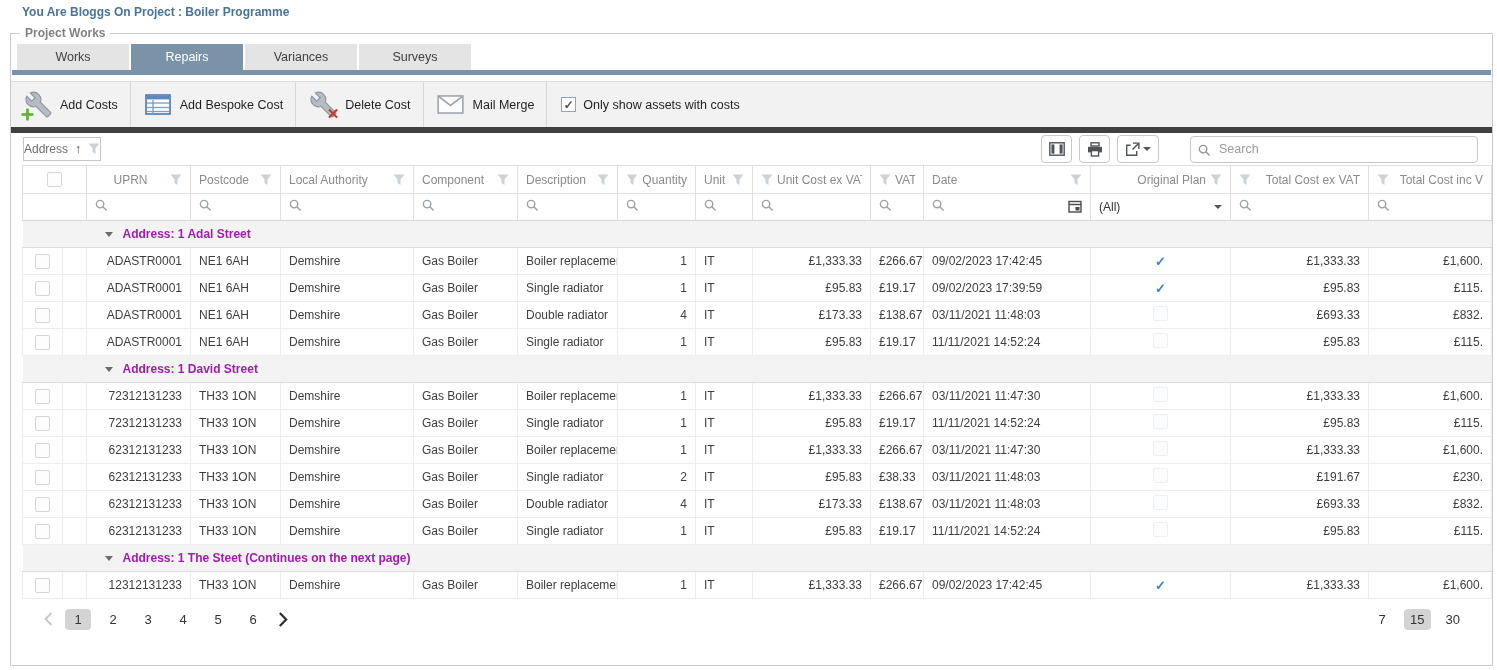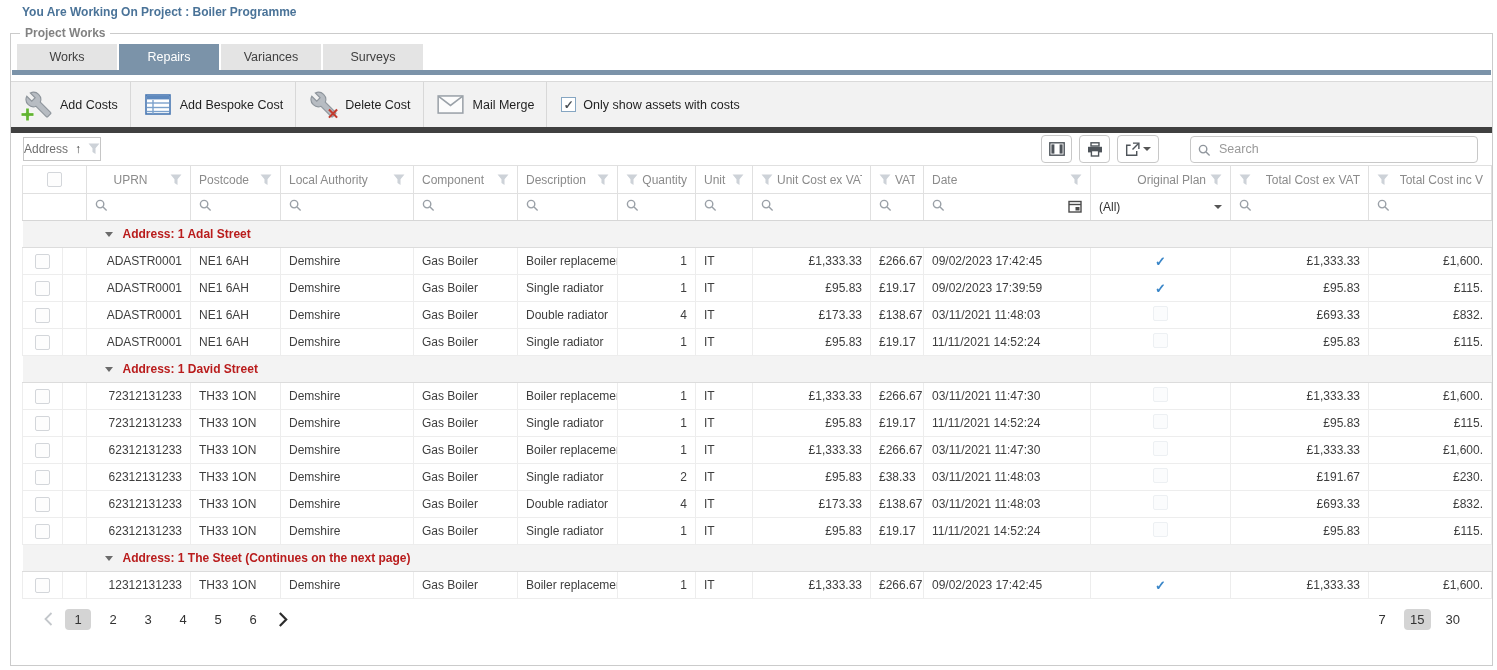--- a/index.html
+++ b/index.html
@@ -4,21 +4,21 @@
 <style>
   html,body{margin:0;padding:0;background:#fff;width:1497px;height:670px;overflow:hidden;
     font-family:"Liberation Sans",sans-serif;-webkit-font-smoothing:antialiased;}
   .title{position:absolute;left:22px;top:5px;font-size:12px;font-weight:bold;color:#4a7398;}
   .fieldset{position:absolute;left:10px;top:33px;width:1483px;height:633px;border:1px solid #cbcbcb;
     background:#fff;box-sizing:border-box;}
   .legend{position:absolute;top:-8px;left:9px;background:#fff;padding:0 5px;font-size:12px;
     font-weight:bold;color:#828282;}
   
   .tabs{display:flex;gap:2px;margin:10px 0 0 6px;}
-  .tab{width:100px;height:26px;display:flex;align-items:center;justify-content:center;
+  .tab{width:112px;height:26px;display:flex;align-items:center;justify-content:center;
     font-size:12.5px;background:#e4e4e4;color:#3f3f3f;cursor:pointer;}
   .tab.active{background:#7b93a9;color:#fff;}
   .tabbar{height:5px;background:#7b93a9;margin:0 1px;}
   
   .toolbar{display:flex;align-items:stretch;height:45px;background:#f2f2f2;
     border-top:1px solid #dadada;border-bottom:6px solid #404040;margin-top:6px;}
   .tbtn{display:flex;align-items:center;gap:7px;padding:0 12px;font-size:12.5px;color:#1f1f1f;cursor:pointer;}
   .tsep{width:1px;background:#d8d8d8;}
   .icon32{position:relative;width:30px;height:30px;display:flex;align-items:center;justify-content:center;}
   .badge{position:absolute;}
@@ -63,35 +63,35 @@
   .allval{color:#333;font-size:12px;}
   .drow td{height:27px;border:1px solid #ededed;padding:0 8px;background:#fff;}
   .drow td.selcell,.drow td.indcell{padding:0;}
   .al{text-align:left;}.ar{text-align:right;}.ac{text-align:center;}
   .cb{width:15px;height:15px;border:1px solid #d3d6da;border-radius:2px;background:#fdfdfd;
     margin:0 auto;box-sizing:border-box;cursor:pointer;}
   .opcheck{color:#3a86c8;font-weight:bold;font-size:13px;cursor:pointer;}
   .opbox{display:inline-block;width:13px;height:13px;border:1px solid #edf0f3;background:#fbfcfd;
     border-radius:2px;cursor:pointer;}
   tr.grp td{height:27px;background:#f3f3f3;border-top:1px solid #dcdcdc;border-bottom:1px solid #dcdcdc;
-    padding:0;color:#b91c1c;font-weight:bold;}
+    padding:0;color:#a21caf;font-weight:bold;}
   .gflex{display:flex;align-items:center;gap:10px;padding-left:82px;}
   .gtri{width:0;height:0;border-left:4px solid transparent;border-right:4px solid transparent;
     border-top:5px solid #6b6b6b;cursor:pointer;}
   
   .pager{display:flex;align-items:center;justify-content:space-between;height:40px;padding:0 26px 0 30px;}
   .pg-left,.pg-right{display:flex;align-items:center;gap:9px;}
   .pnum{min-width:14px;padding:3px 6px;text-align:center;font-size:13px;color:#333;border-radius:4px;cursor:pointer;}
   .pnum.active{background:#d4d4d4;}
   .pchev{display:flex;align-items:center;cursor:pointer;padding:0 3px;}
 </style>
 </head>
 <body>
 
-<div class="title">You Are Working On Project : Boiler Programme</div>
+<div class="title">You Are Bloggs On Project : Boiler Programme</div>
 
 <div class="fieldset">
   <div class="legend">Project Works</div>
 
   <div class="tabs">
     <div class="tab">
         <span>Works</span>
       </div>
     <div class="tab active">
         <span>Repairs</span>

